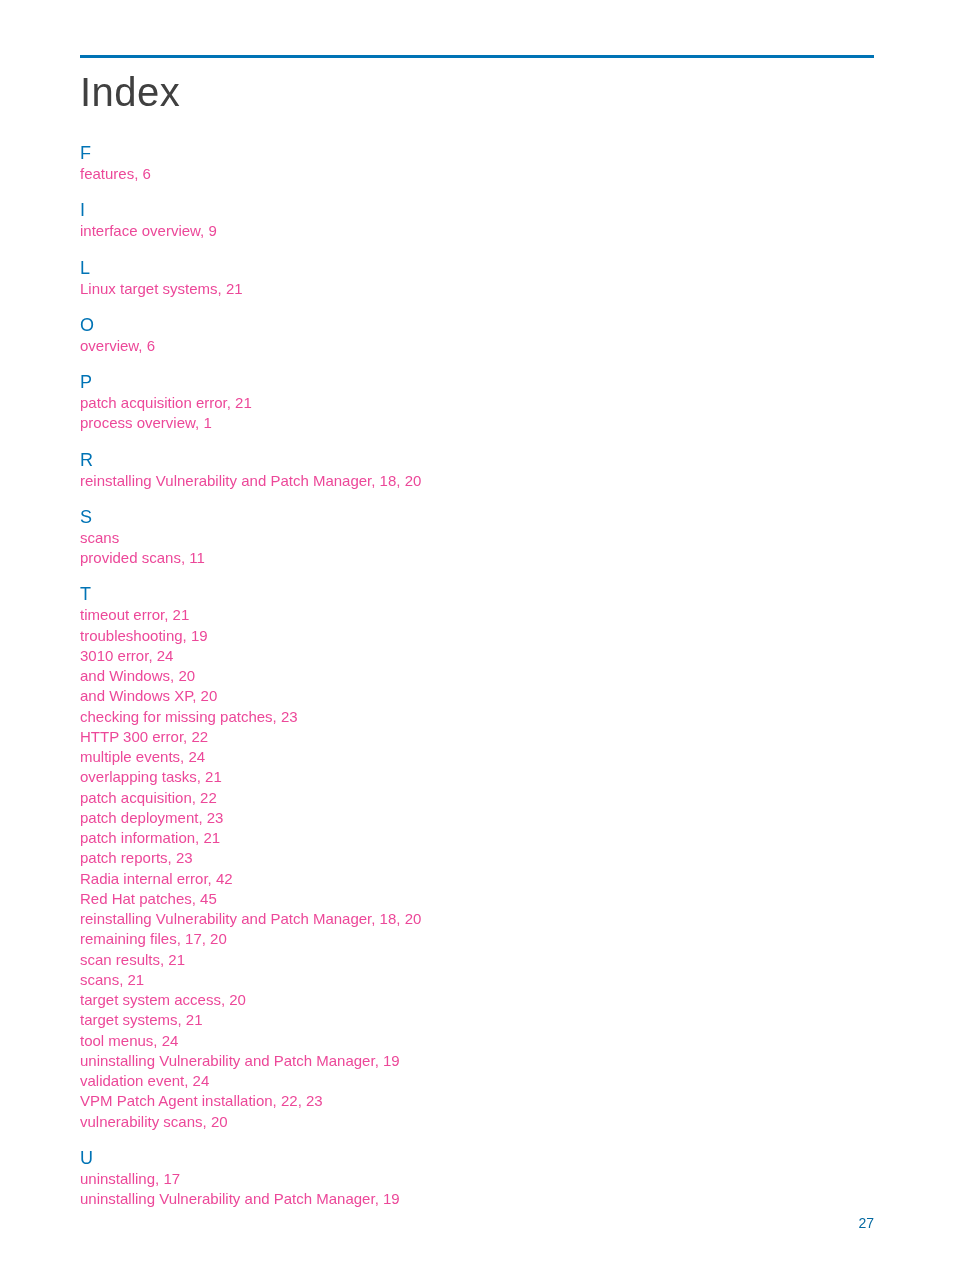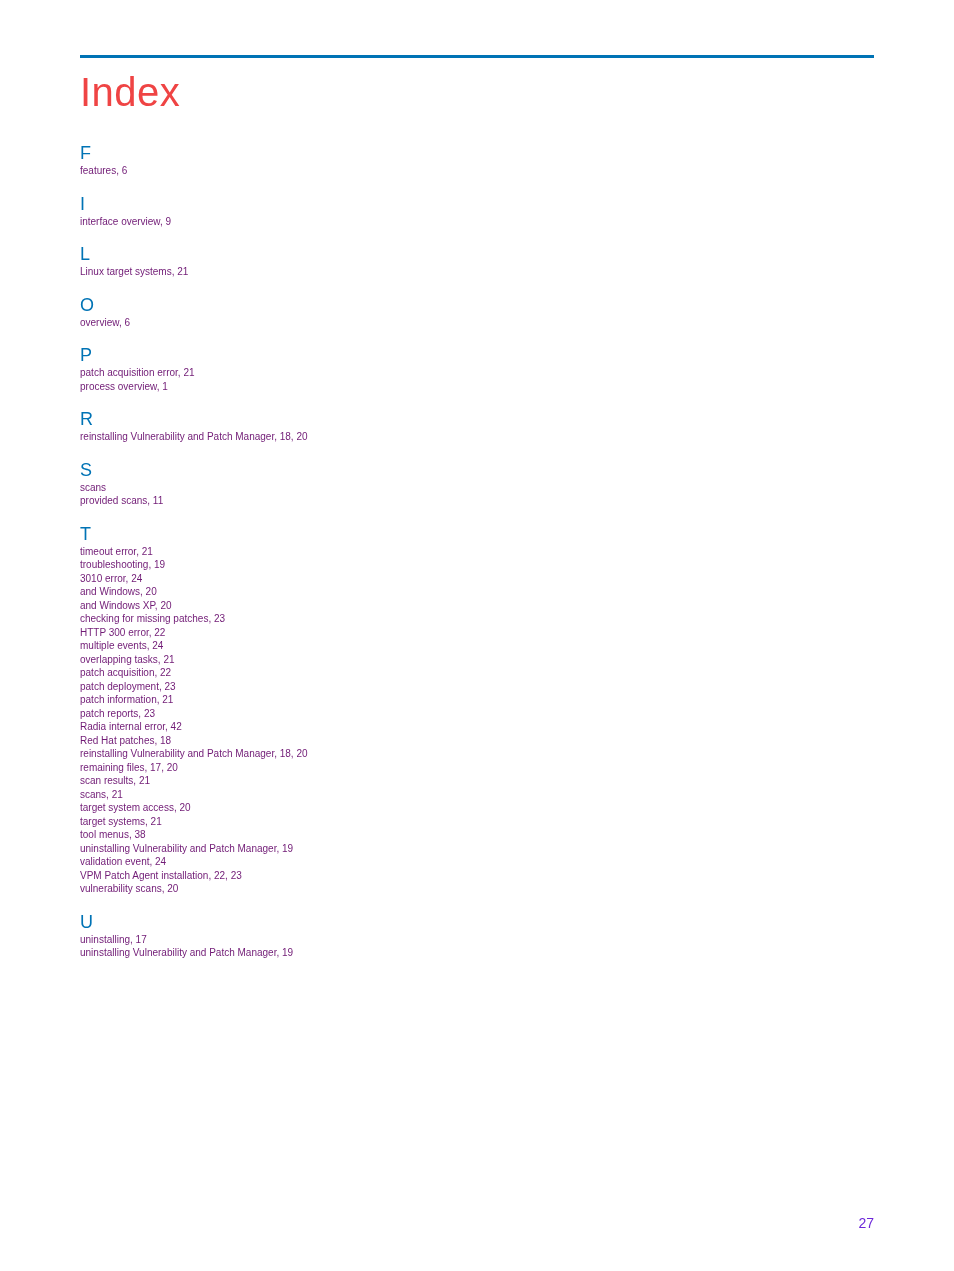--- a/index.html
+++ b/index.html
@@ -11,44 +11,44 @@
     position: relative;
     padding: 55px 80px 40px 80px;
   }
   .rule {
     border-top: 3px solid #0073b5;
     margin-bottom: 12px;
   }
   .title {
     font-size: 40px;
     font-weight: normal;
-    color: #ef4444;
+    color: #404040;
     margin-bottom: 28px;
     letter-spacing: 0.5px;
   }
   .section-letter {
     font-size: 18px;
     font-weight: normal;
     color: #0073b5;
     margin-top: 16px;
   }
   .entry {
-    font-size: 10px;
-    color: #701a75;
+    font-size: 15px;
+    color: #ec4899;
     line-height: 1.35;
     font-weight: 300;
   }
   .sub {
   }
   .page-number {
     position: absolute;
     bottom: 40px;
     right: 80px;
     font-size: 14px;
-    color: #6d28d9;
+    color: #0369a1;
   }
 </style>
 </head>
 <body>
 
 <div class="rule"></div>
 <div class="title">Index</div>
 
 <div class="section-letter">F</div>
 <div class="entry">features, 6</div>
@@ -81,28 +81,28 @@
 <div class="entry sub">and Windows XP, 20</div>
 <div class="entry sub">checking for missing patches, 23</div>
 <div class="entry sub">HTTP 300 error, 22</div>
 <div class="entry sub">multiple events, 24</div>
 <div class="entry sub">overlapping tasks, 21</div>
 <div class="entry sub">patch acquisition, 22</div>
 <div class="entry sub">patch deployment, 23</div>
 <div class="entry sub">patch information, 21</div>
 <div class="entry sub">patch reports, 23</div>
 <div class="entry sub">Radia internal error, 42</div>
-<div class="entry sub">Red Hat patches, 18</div>
+<div class="entry sub">Red Hat patches, 45</div>
 <div class="entry sub">reinstalling Vulnerability and Patch Manager, 18, 20</div>
 <div class="entry sub">remaining files, 17, 20</div>
 <div class="entry sub">scan results, 21</div>
 <div class="entry sub">scans, 21</div>
 <div class="entry sub">target system access, 20</div>
 <div class="entry sub">target systems, 21</div>
-<div class="entry sub">tool menus, 38</div>
+<div class="entry sub">tool menus, 24</div>
 <div class="entry sub">uninstalling Vulnerability and Patch Manager, 19</div>
 <div class="entry sub">validation event, 24</div>
 <div class="entry sub">VPM Patch Agent installation, 22, 23</div>
 <div class="entry sub">vulnerability scans, 20</div>
 
 <div class="section-letter">U</div>
 <div class="entry">uninstalling, 17</div>
 <div class="entry">uninstalling Vulnerability and Patch Manager, 19</div>
 
 <div class="page-number">27</div>

